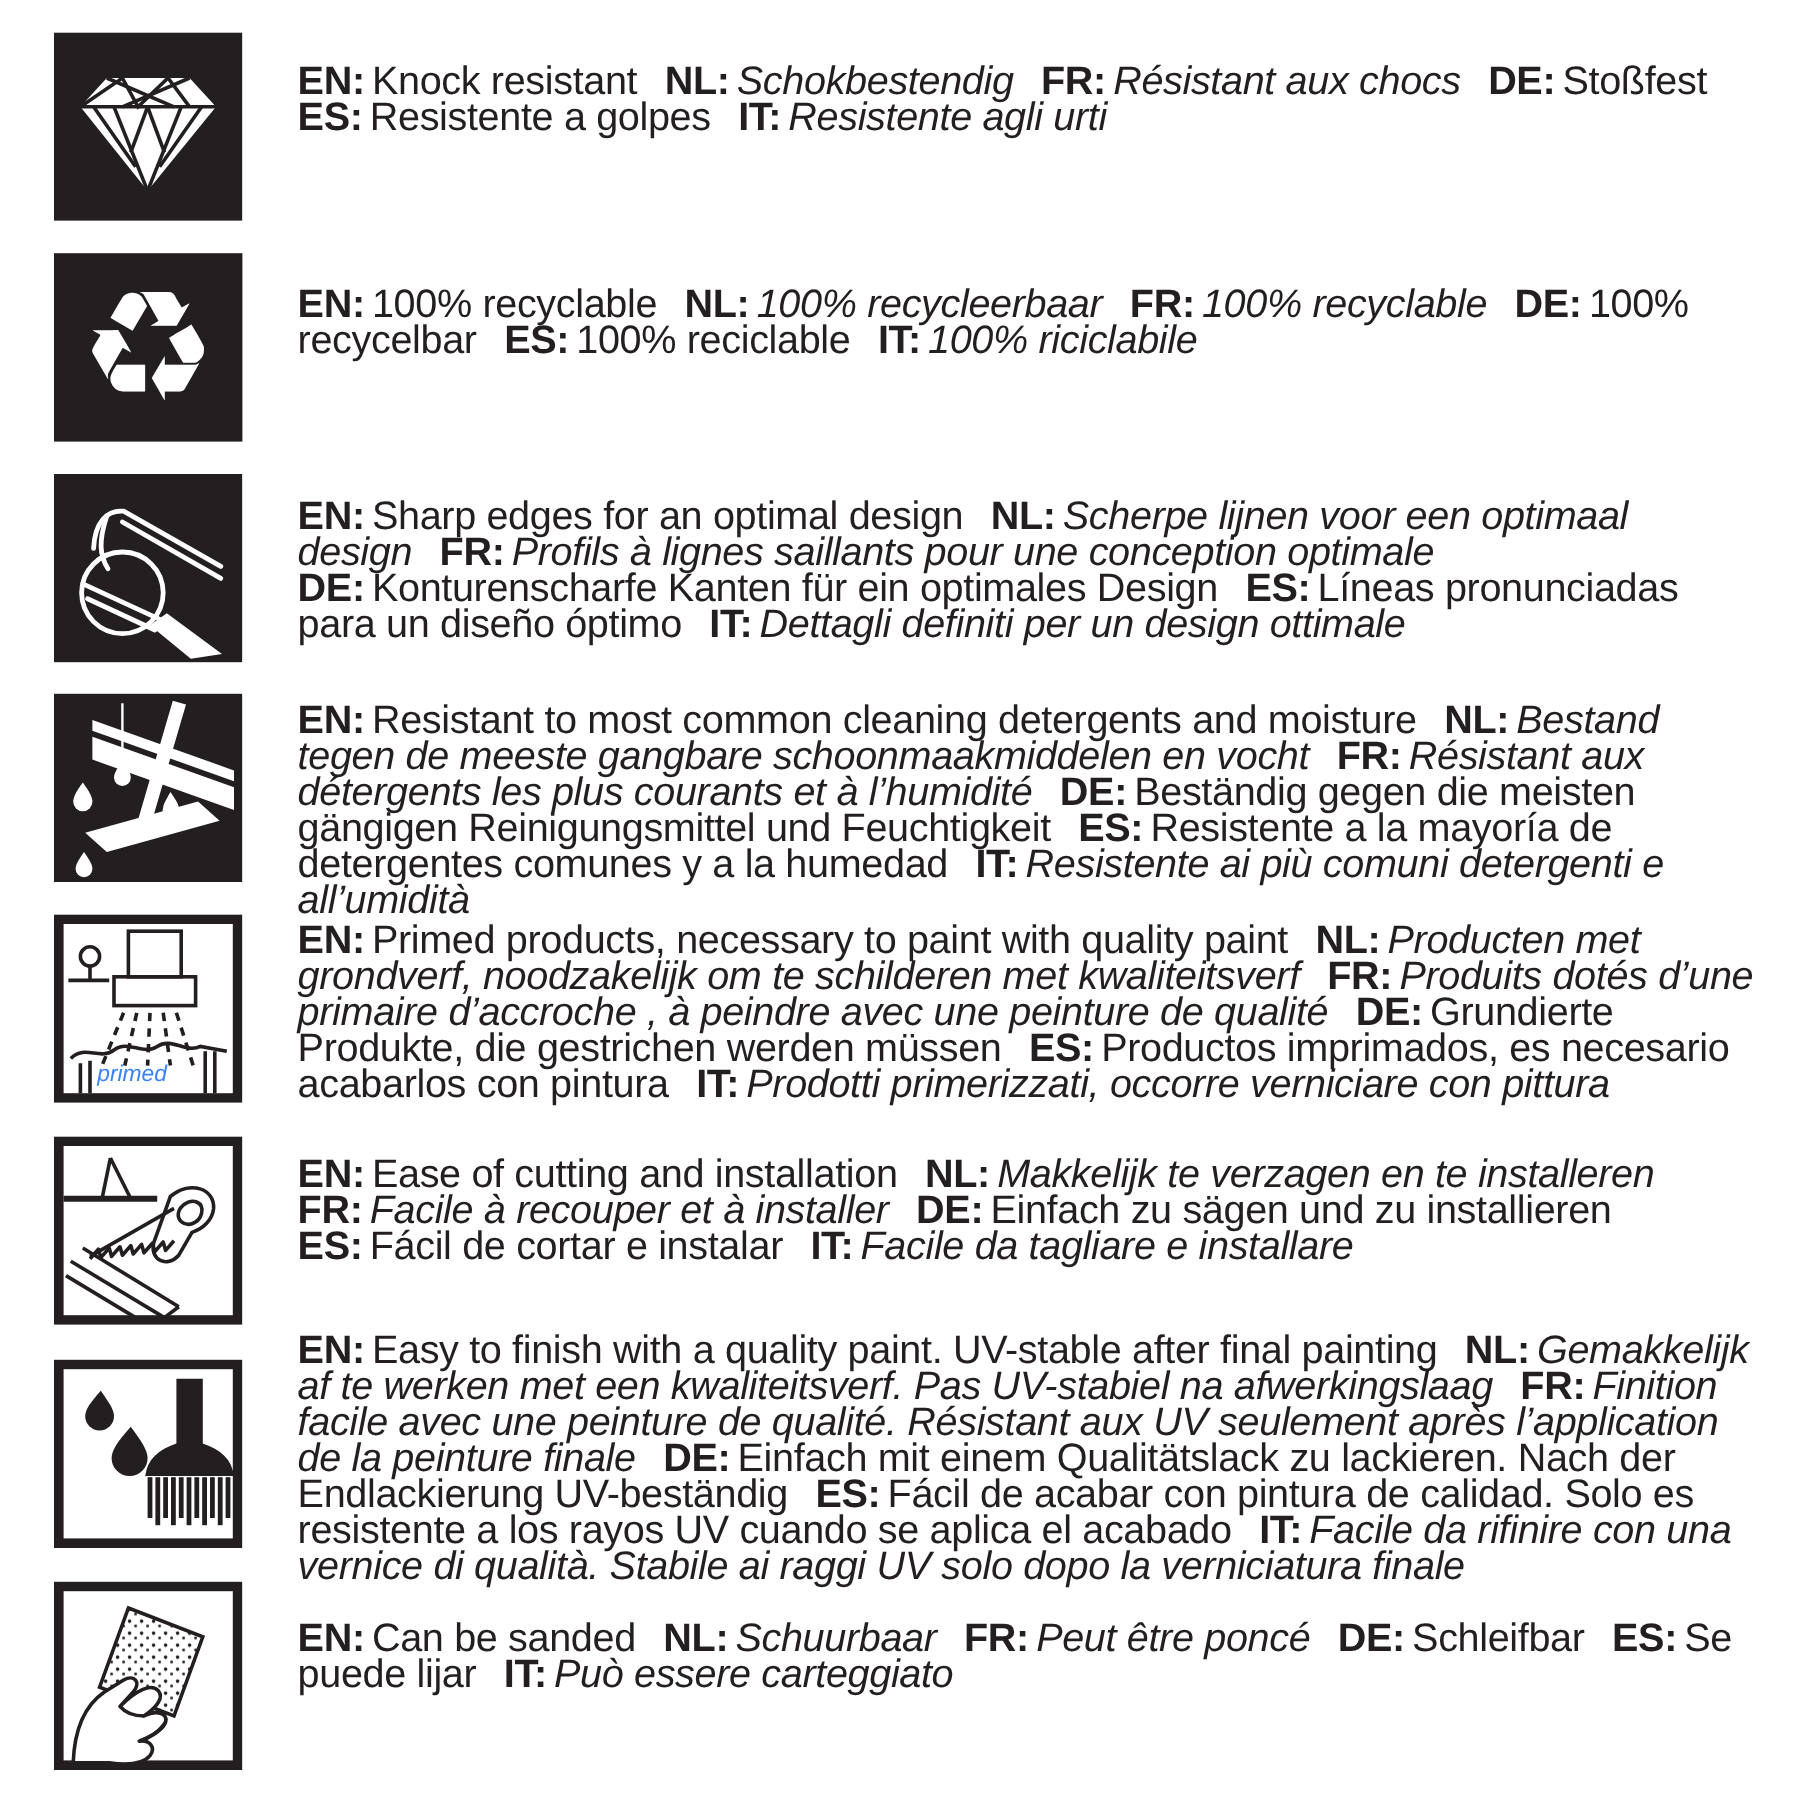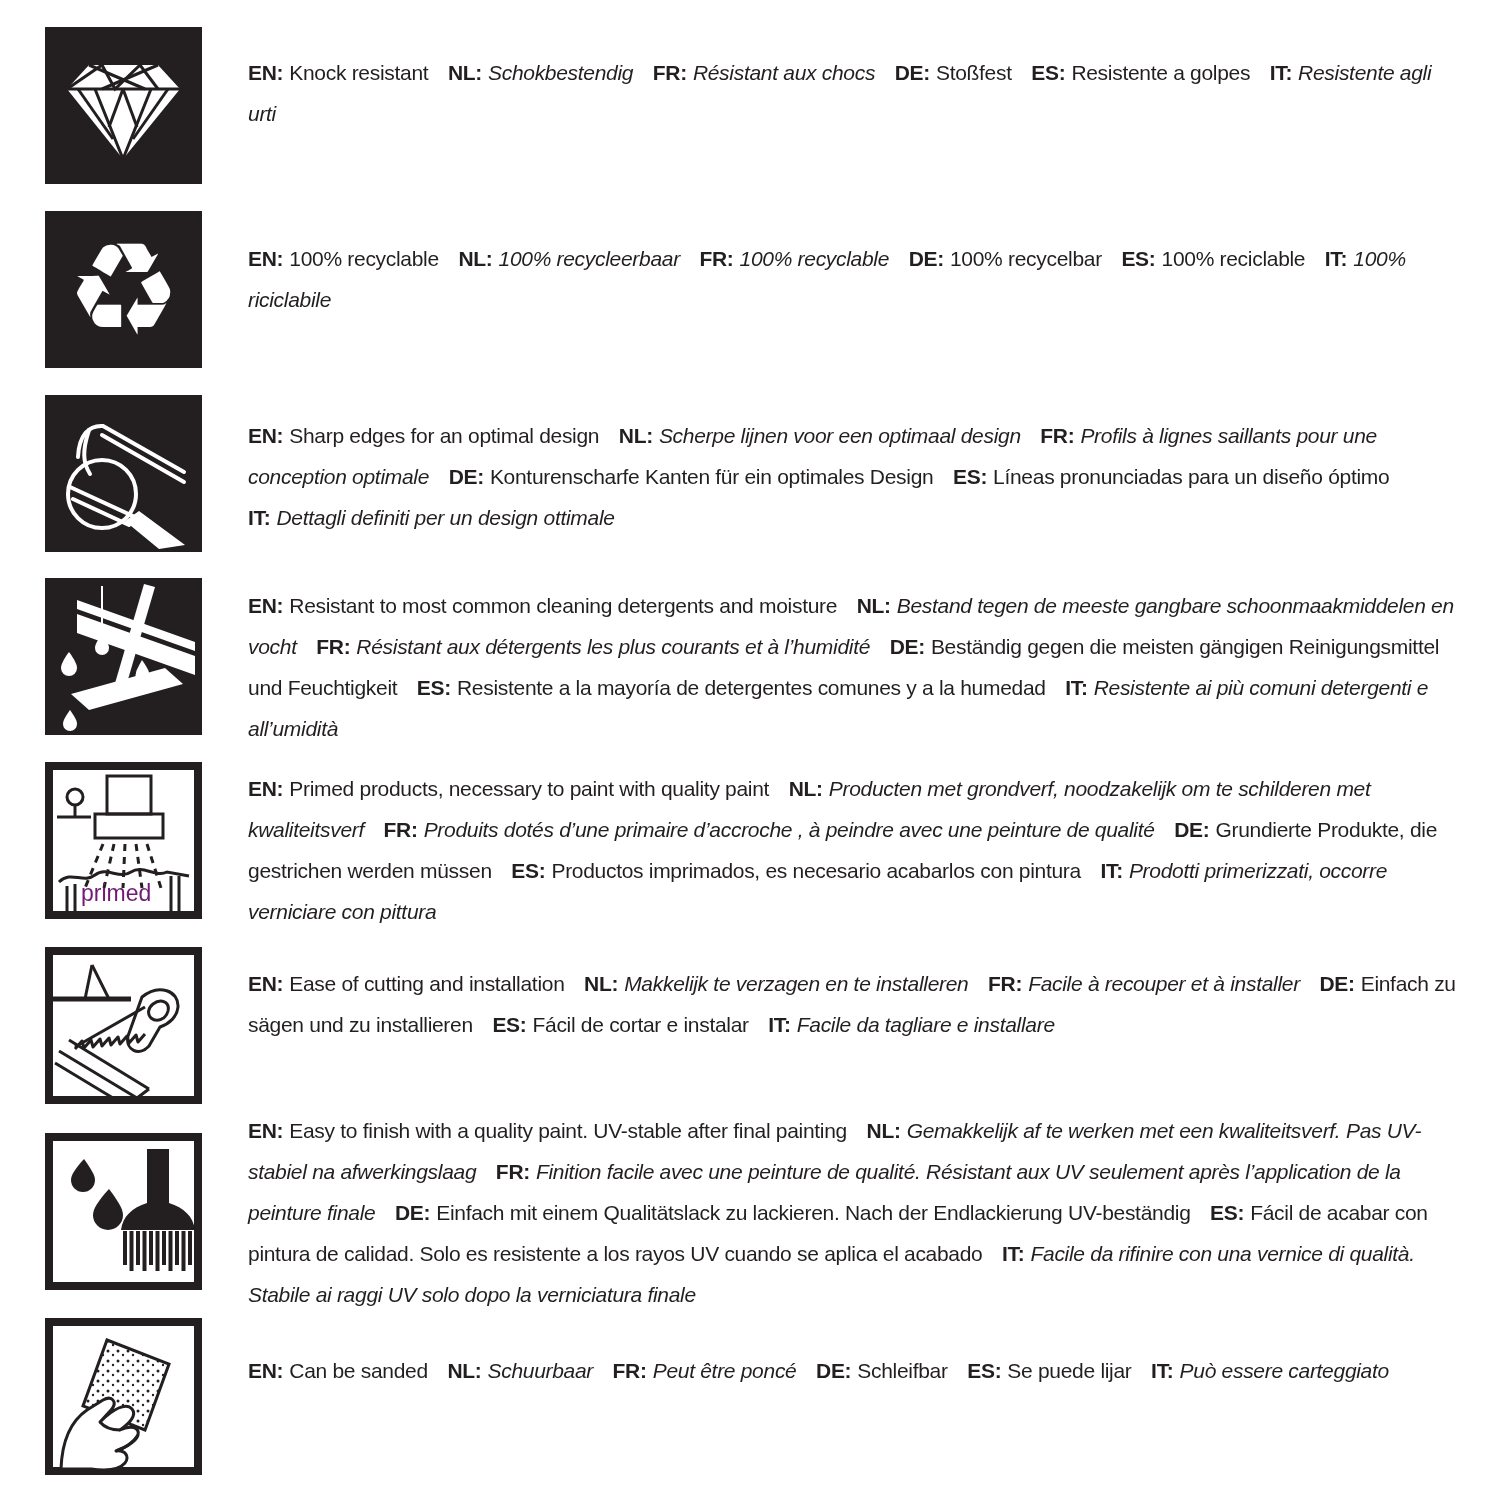--- a/index.html
+++ b/index.html
@@ -2,23 +2,23 @@
 <html><head>
 <meta charset="utf-8">
 <style>
   html,body{margin:0;padding:0;background:#ffffff;}
   #page{position:relative;width:1500px;height:1500px;background:#ffffff;overflow:hidden;
         font-family:"Liberation Sans",sans-serif;color:#231f20;}
   .icon-box{position:absolute;left:45px;width:157px;height:157px;margin:0;}
   .icon-box svg{display:block;width:157px;height:157px;}
   .dark-box{width:157px;height:157px;background:#231f20;display:flex;align-items:center;justify-content:center;}
   .recycle-glyph{color:#ffffff;font-size:128px;line-height:1;font-family:"DejaVu Sans",sans-serif;}
-  .icon-caption{position:absolute;left:36px;bottom:12px;font-size:23px;letter-spacing:0;color:#701a75;}
+  .icon-caption{position:absolute;left:36px;bottom:12px;font-size:19px;letter-spacing:0;color:#3b82f6;font-style:italic;}
   .text-block{position:absolute;left:248px;width:1218px;margin:0;
-              font-size:21px;line-height:41px;letter-spacing:-0.3px;}
+              font-size:33px;line-height:30px;letter-spacing:-0.3px;}
   .lang{font-weight:bold;font-style:normal;margin-right:6px;white-space:nowrap;}
   .val{margin-right:14px;}
   .val.italic{font-style:italic;}
 </style>
 </head>
 <body>
 
 <div id="page">
   <section class="row">
     <figure class="icon-box" style="top: 27px;">

